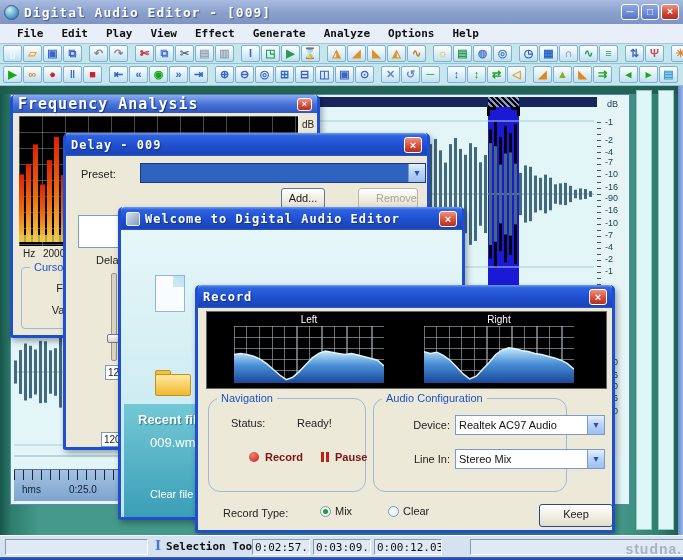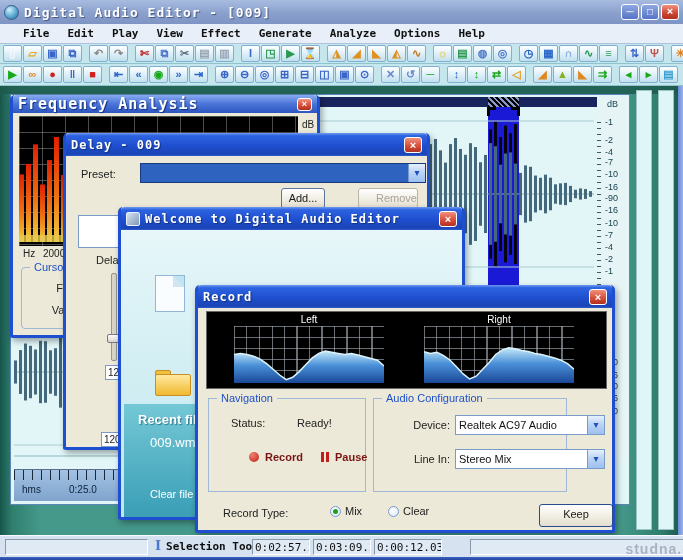--- a/index.html
+++ b/index.html
@@ -17,21 +17,21 @@
     border:1px solid #3A5A88;margin-right:5px;flex:0 0 auto;}
   .main-title{color:#fff;font-weight:bold;font-size:13px;letter-spacing:1px;
     text-shadow:1px 1px 1px #44557f;white-space:nowrap;}
   .win-btns{margin-left:auto;display:flex;gap:2px;}
   .win-btn{width:18px;height:16px;border:1px solid #fff;border-radius:3px;
     color:#fff;font-size:10px;line-height:13px;text-align:center;font-weight:bold;
     background:linear-gradient(180deg,#8FA8E0,#5573C8);}
   .win-btn.close{background:linear-gradient(180deg,#F0907E,#CE4430 60%,#B03020);font-size:11px;}
 
   .menubar{position:absolute;left:0;top:24px;width:683px;height:20px;background:#E8EFF9;
-    border-bottom:1px solid #AEC2DA;display:flex;align-items:center;padding-left:14px;}
+    border-bottom:1px solid #AEC2DA;display:flex;align-items:center;padding-left:8px;}
   .menu-item{font-family:"DejaVu Sans Mono",monospace;font-weight:bold;font-size:11px;
     color:#101010;padding:2px 9px;white-space:nowrap;}
 
   .toolbar{position:absolute;left:0;width:683px;background:#C6E6EE;display:flex;
     align-items:center;padding-left:3px;border-bottom:1px solid #8FC4CE;}
   #toolbar1{top:44px;height:20px;}
   #toolbar2{top:64px;height:22px;}
   .tb-btn{width:19px;height:17px;margin-right:1px;flex:0 0 auto;
     border:1px solid #7FB0D0;border-radius:2px;text-align:center;
     background:linear-gradient(180deg,#FDFFFF,#DCEEF8 55%,#C2E0EE);
@@ -153,21 +153,21 @@
 
   
   .record-dialog{left:195px;top:199px;width:420px;height:248px;background:#ECE9D8;z-index:5;}
   .meters-panel{position:absolute;left:8px;top:26px;width:401px;height:78px;background:#000;
     border:1px solid #666;}
   .meter-label{position:absolute;top:2px;color:#fff;font-size:10px;width:150px;text-align:center;}
   .meter-box{position:absolute;top:14px;width:150px;height:57px;}
   .meter-grid{position:absolute;inset:0;
     background:repeating-linear-gradient(90deg,rgba(160,168,176,.65) 0 1px,transparent 1px 12.5px),
                repeating-linear-gradient(180deg,rgba(160,168,176,.65) 0 1px,transparent 1px 11px);}
-  .rec-group{position:absolute;top:113px;height:94px;border:1px solid #A0B8D8;border-radius:0;}
+  .rec-group{position:absolute;top:113px;height:94px;border:1px solid #A0B8D8;border-radius:12px;}
   .nav-group{left:10px;width:158px;}
   .audio-group{left:175px;width:194px;}
   .status-row{position:absolute;left:22px;top:18px;font-size:11px;color:#222;}
   .status-val{position:absolute;left:88px;top:18px;font-size:11px;color:#222;}
   .rec-btn{position:absolute;top:52px;display:flex;align-items:center;gap:6px;
     font-size:11px;font-weight:bold;color:#7A1414;}
   .rec-dot{width:10px;height:10px;border-radius:50%;background:radial-gradient(circle at 35% 30%,#F08070,#C02018);}
   .pause-bars{display:flex;gap:2px;}
   .pause-bars i{display:block;width:3px;height:10px;background:#C02018;}
   .cfg-row{position:absolute;left:14px;display:flex;align-items:center;}
@@ -777,21 +777,21 @@
         </div>
         <div class="cfg-row" style="top:50px;">
           <div class="cfg-label">Line In:</div>
           <div class="combo">
             <span>Stereo Mix</span>
             <div class="combo-arrow">▾</div>
           </div>
         </div>
       </div>
       <div class="rectype-label">Record Type:</div>
-      <div class="radio selected" style="left:132px;justify-content:space-between;">
+      <div class="radio selected" style="left:122px;justify-content:space-between;">
         <span class="circ"></span>
         <span>Mix</span>
       </div>
       <div class="radio" style="left:190px;">
         <span class="circ"></span>
         <span>Clear</span>
       </div>
       <div class="xp-btn keep-btn">Keep</div>
     </div>
   </div>

